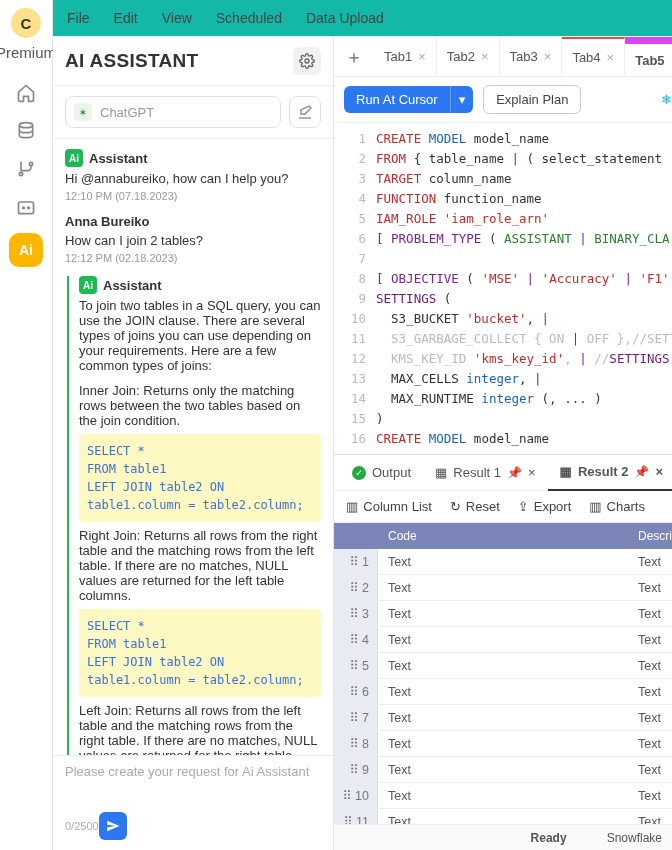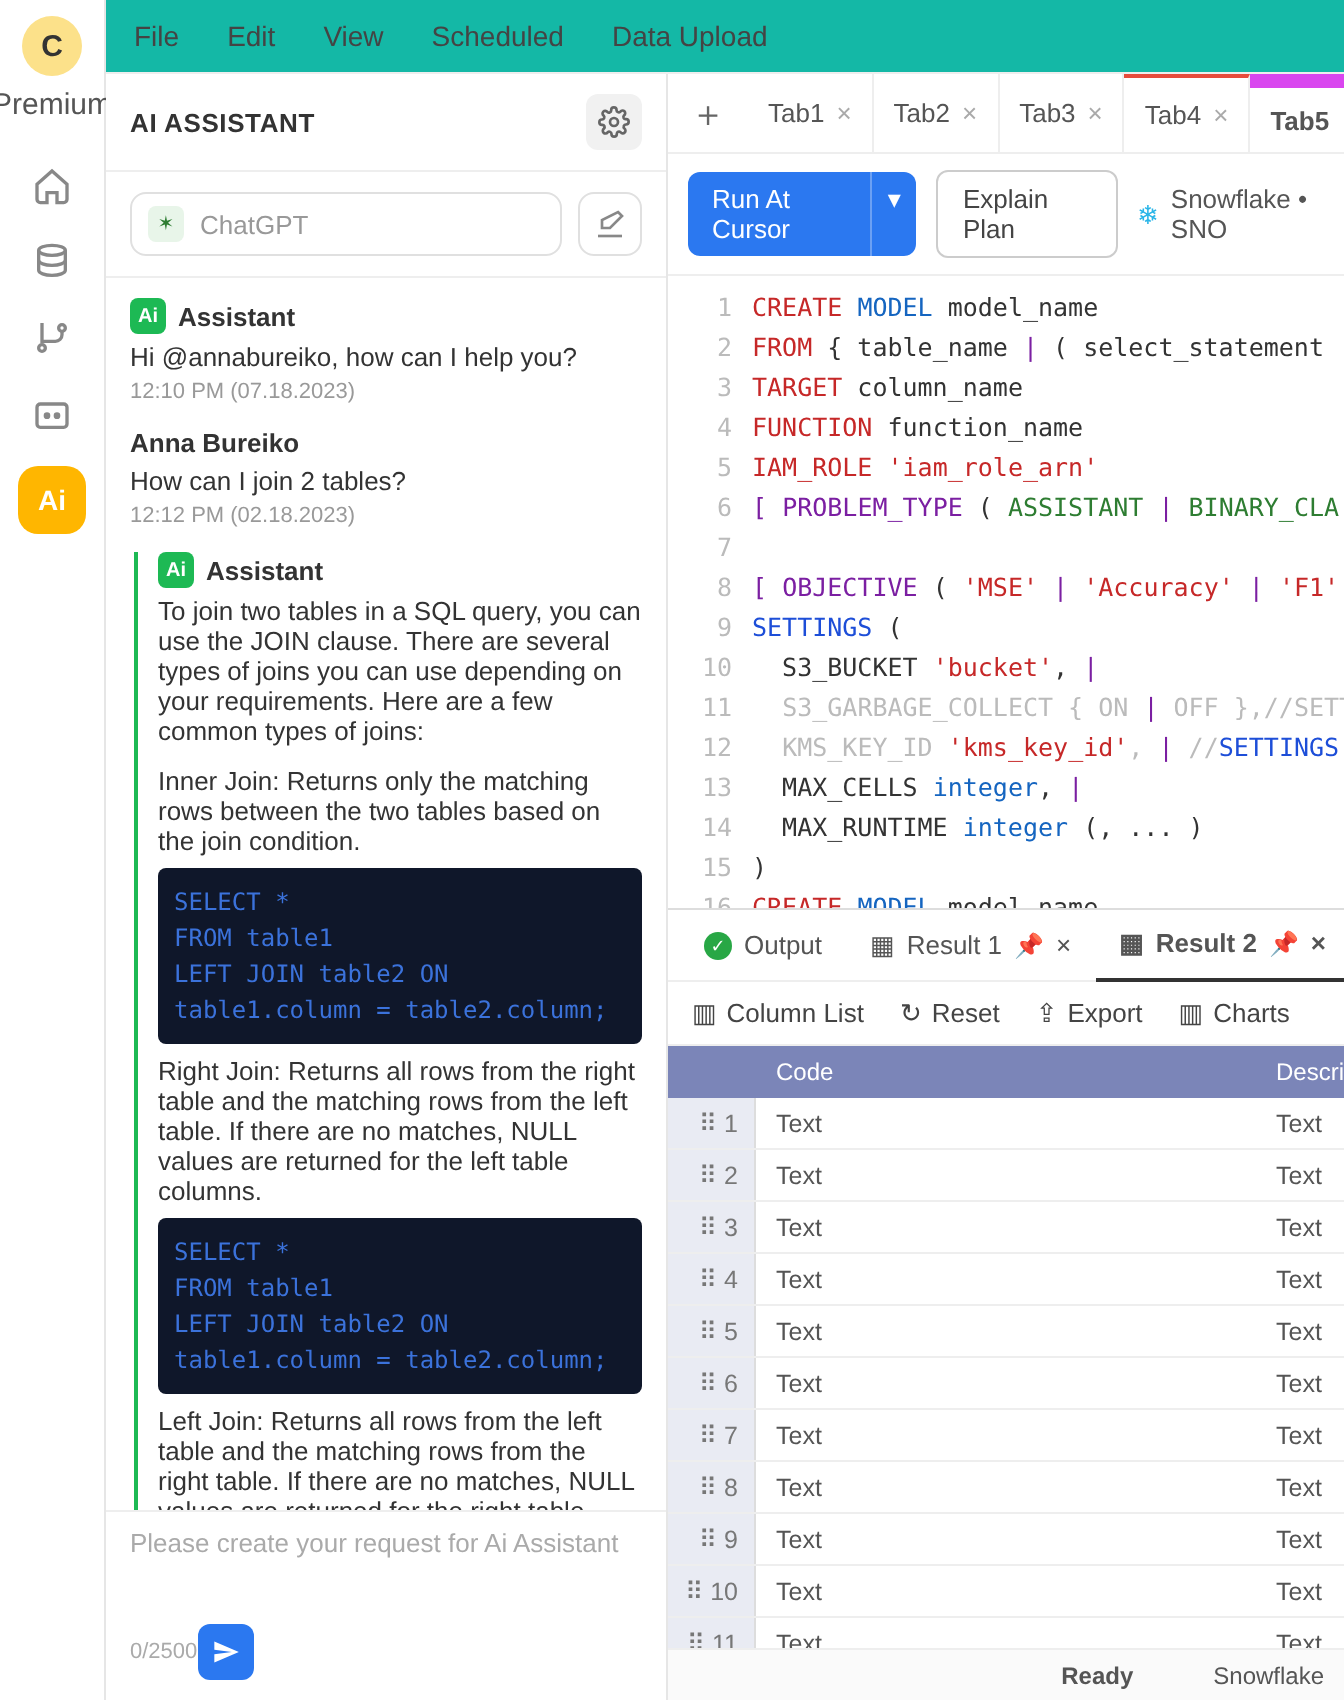--- a/index.html
+++ b/index.html
@@ -9,33 +9,33 @@
 .rail .logo { width: 30px; height: 30px; border-radius: 50%; background: #fce18a; display:flex; align-items:center; justify-content:center; font-weight:bold; color:#333; font-size:15px;}
 .rail .premium { font-size: 15px; color: #555; margin-top:-8px; margin-bottom:6px;}
 .rail .ricon { width: 24px; height: 24px; color: #888; display:flex; align-items:center; justify-content:center; cursor:pointer; }
 .rail .ai-active { width: 34px; height: 34px; border-radius: 10px; background: #ffb600; color:#fff; font-weight:bold; font-size:14px; display:flex; align-items:center; justify-content:center;}
 .main { flex:1; display:flex; flex-direction:column; }
 .menubar { display:flex; gap: 24px; padding: 10px 14px; font-size: 14px; color:#444; background:#14b8a6; border-bottom:1px solid #eee;}
 .menubar span { cursor:pointer; }
 .split { flex:1; display:flex; overflow:hidden;}
 .assistant-pane { width: 281px; background:#fff; border-right:1px solid #e6e6e6; display:flex; flex-direction:column; }
 .ah { display:flex; align-items:center; justify-content:space-between; padding:10px 12px; border-bottom:1px solid #eee;}
-.ah-title { font-weight:bold; font-size:13px; letter-spacing:0.3px;}
+.ah-title { font-weight:bold; font-size:19px; letter-spacing:0.3px;}
 .ah-gear { width:28px; height:28px; background:#f1f1f1; border-radius:6px; display:flex; align-items:center; justify-content:center; cursor:pointer; color:#666;}
 .provider-row { display:flex; gap:8px; padding:10px 12px; border-bottom:1px solid #eee;}
 .provider { flex:1; height:32px; border:1px solid #e0e0e0; border-radius:8px; display:flex; align-items:center; gap:8px; padding:0 8px; color:#999;}
 .provider .picon { width:18px; height:18px; background:#e8f5e9; border-radius:4px; display:flex; align-items:center; justify-content:center; font-size:10px; color:#2e7d32;}
 .broom { width:32px; height:32px; border:1px solid #e0e0e0; border-radius:8px; display:flex; align-items:center; justify-content:center; color:#888; cursor:pointer;}
 .chat { flex:1; overflow-y:auto; padding: 10px 12px 6px 12px; font-size:13px; color:#333;}
 .msg { margin-bottom:12px; }
 .msg .who { font-weight:600; margin-bottom:4px; display:flex; align-items:center; gap:6px;}
 .msg .who .badge { width:18px; height:18px; background:#1db954; color:#fff; border-radius:4px; font-size:10px; display:flex; align-items:center; justify-content:center;}
 .msg .ts { font-size:11px; color:#999; margin-top:4px;}
 .longmsg { border-left:2px solid #1db954; padding-left:10px; margin-left:2px;}
-.code { background:#0f172a; padding:8px; border-radius:4px; font-family: ui-monospace, SFMono-Regular, Consolas, monospace; font-size:12px; margin:6px 0; line-height:1.5; white-space:pre-wrap;}
+.code { background:#fef9c3; padding:8px; border-radius:4px; font-family: ui-monospace, SFMono-Regular, Consolas, monospace; font-size:12px; margin:6px 0; line-height:1.5; white-space:pre-wrap;}
 .code .kw-select{color:#3b72db;} .code .kw-from{color:#3b72db;} .code .kw-join{color:#3b72db;}
 .input-area { border-top:1px solid #eee; padding:8px 12px; }
 .input-area .ph { color:#aaa; font-size:13px; min-height:36px; outline:none;}
 .input-foot { display:flex; justify-content:flex-start; align-items:center; padding:4px 12px 10px;}
 .counter { font-size:11px; color:#aaa;}
 .sendbtn { width:28px; height:28px; background:#2b78f0; border-radius:6px; display:flex; align-items:center; justify-content:center; color:#fff; cursor:pointer;}
 .editor-pane { flex:1; display:flex; flex-direction:column; background:#fff; overflow:hidden;}
 .tabs { display:flex; align-items:center; border-bottom:1px solid #eee; height:40px;}
 .tabs .plus { width:40px; text-align:center; color:#666; font-size:18px; cursor:pointer;}
 .tab { padding:0 10px; height:40px; display:flex; align-items:center; gap:6px; border-right:1px solid #eee; color:#555; cursor:pointer; font-size:13px;}
@@ -46,21 +46,21 @@
 .runbtn { display:flex;}
 .runbtn .a { background:#2b78f0; color:#fff; padding:6px 12px; border-radius:6px 0 0 6px; cursor:pointer; font-size:13px;}
 .runbtn .b { background:#2b78f0; color:#fff; padding:6px 8px; border-radius:0 6px 6px 0; border-left:1px solid rgba(255,255,255,0.3); cursor:pointer;}
 .explain { border:1px solid #ccc; border-radius:6px; padding:6px 12px; cursor:pointer; font-size:13px; color:#444;}
 .conn { margin-left:auto; display:flex; align-items:center; gap:6px; color:#555; font-size:13px;}
 .conn .snow { color:#29b5e8;}
 .code-area { flex:1; overflow:auto; font-family: ui-monospace, SFMono-Regular, Consolas, monospace; font-size:12.5px; line-height:1.6; padding:6px 0; white-space:nowrap;}
 .cl { display:flex; }
 .cl .ln { width:42px; text-align:right; padding-right:10px; color:#bbb; user-select:none;}
 .cl .tx { flex:1; white-space:pre;}
-.kw-create{color:#c62828;} .kw-from2{color:#c62828;} .kw-target{color:#c62828;} .kw-func{color:#c62828;} .kw-iam{color:#c62828;} .kw-set{color:#1d4ed8;}
+.kw-create{color:#c62828;} .kw-from2{color:#c62828;} .kw-target{color:#c62828;} .kw-func{color:#c62828;} .kw-iam{color:#c62828;} .kw-set{color:#701a75;}
 .kw-model{color:#1565c0;}
 .str{color:#c62828;} .kw-prob{color:#7b1fa2;} .kw-int{color:#1565c0;} .cmt{color:#bbb;} .paren{color:#7b1fa2;} .reg{color:#2e7d32;} .bar{color:#7b1fa2;}
 .results { border-top:1px solid #ddd; display:flex; flex-direction:column; height:370px;}
 .rtabs { display:flex; align-items:center; border-bottom:1px solid #eee; height:36px; padding-left:6px;}
 .rtab { padding:0 12px; height:36px; display:flex; align-items:center; gap:6px; font-size:13px; color:#555; cursor:pointer;}
 .rtab.active { border-bottom:2px solid #333; font-weight:600;}
 .rtab .chk{ width:14px; height:14px; border-radius:50%; background:#28a745; display:inline-flex; align-items:center; justify-content:center; color:#fff; font-size:9px;}
 .rtab .pin{color:#888; font-size:12px;}
 .ractions { display:flex; gap:18px; padding:8px 12px; font-size:13px; color:#444; border-bottom:1px solid #eee;}
 .ractions span { cursor:pointer; display:flex; align-items:center; gap:5px;}
@@ -214,21 +214,20 @@
         </div>
 
         <div class="toolbar">
           <div class="runbtn">
             <div class="a">Run At Cursor</div>
             <div class="b">▾</div>
           </div>
           <div class="explain">Explain Plan</div>
           <div class="conn">
               <span class="snow">❄</span>
-              <span>Snowflake • SNO</span>
             </div>
         </div>
 
         <div class="code-area" id="code-area">
             <div class="cl">
               <div class="ln">1</div>
               <div class="tx"><span class="kw-create">CREATE</span> <span class="kw-model">MODEL</span> model_name</div>
             </div>
             <div class="cl">
               <div class="ln">2</div>

